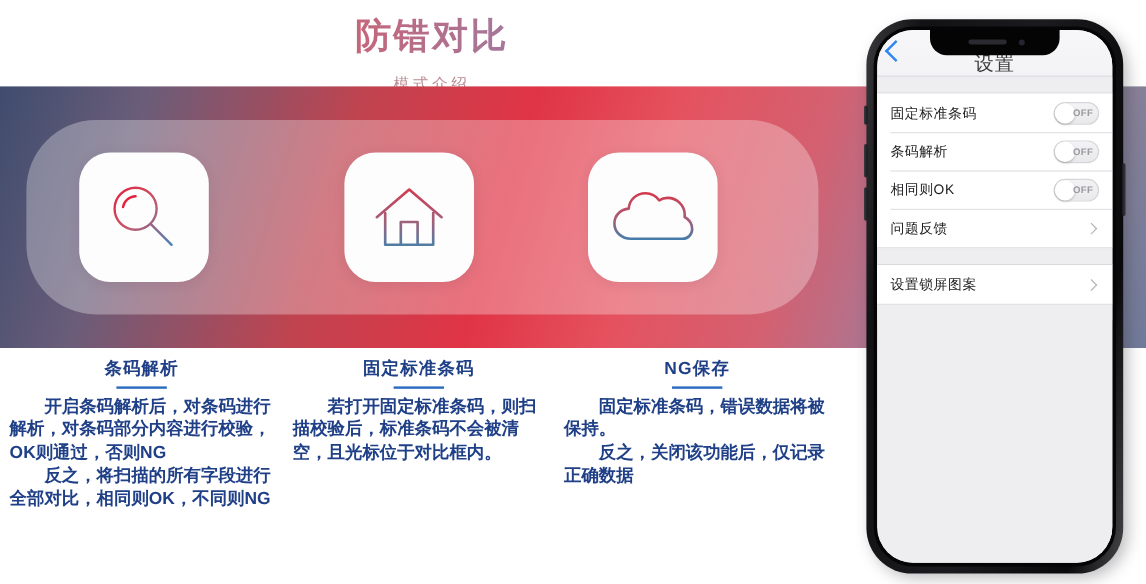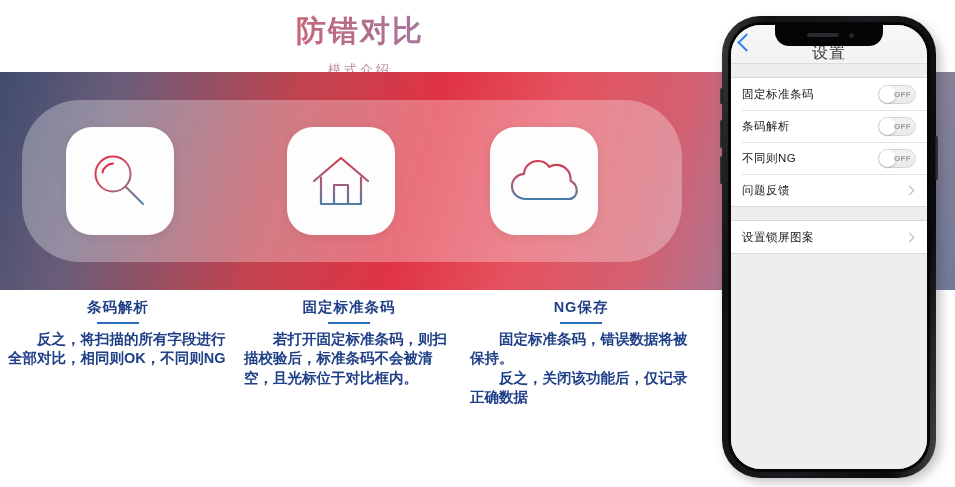--- a/index.html
+++ b/index.html
@@ -388,20 +388,21 @@
     </span>
   </div>
 </div>
 
 <div id="desc-area">
 
   <div class="desc-col" id="col-0">
     <div class="col-title">条码解析</div>
     <div class="col-rule"></div>
     <div class="col-body">
+      <p>开启条码解析后，对条码进行解析，对条码部分内容进行校验，OK则通过，否则NG</p>
       <p>反之，将扫描的所有字段进行全部对比，相同则OK，不同则NG</p>
     </div>
   </div>
 
   <div class="desc-col" id="col-1">
     <div class="col-title">固定标准条码</div>
     <div class="col-rule"></div>
     <div class="col-body">
       <p>若打开固定标准条码，则扫描校验后，标准条码不会被清空，且光标位于对比框内。</p>
     </div>
@@ -454,21 +455,21 @@
 
             <div class="srow">
               <span class="srow-label">条码解析</span>
               <span class="toggle">
                 <span class="toggle-knob"></span>
                 <span class="toggle-text">OFF</span>
               </span>
             </div>
 
             <div class="srow">
-              <span class="srow-label">不同则NG</span>
+              <span class="srow-label">相同则OK</span>
               <span class="toggle">
                 <span class="toggle-knob"></span>
                 <span class="toggle-text">OFF</span>
               </span>
             </div>
 
             <div class="srow">
               <span class="srow-label">问题反馈</span>
               <span class="chevron-right"></span>
             </div>

